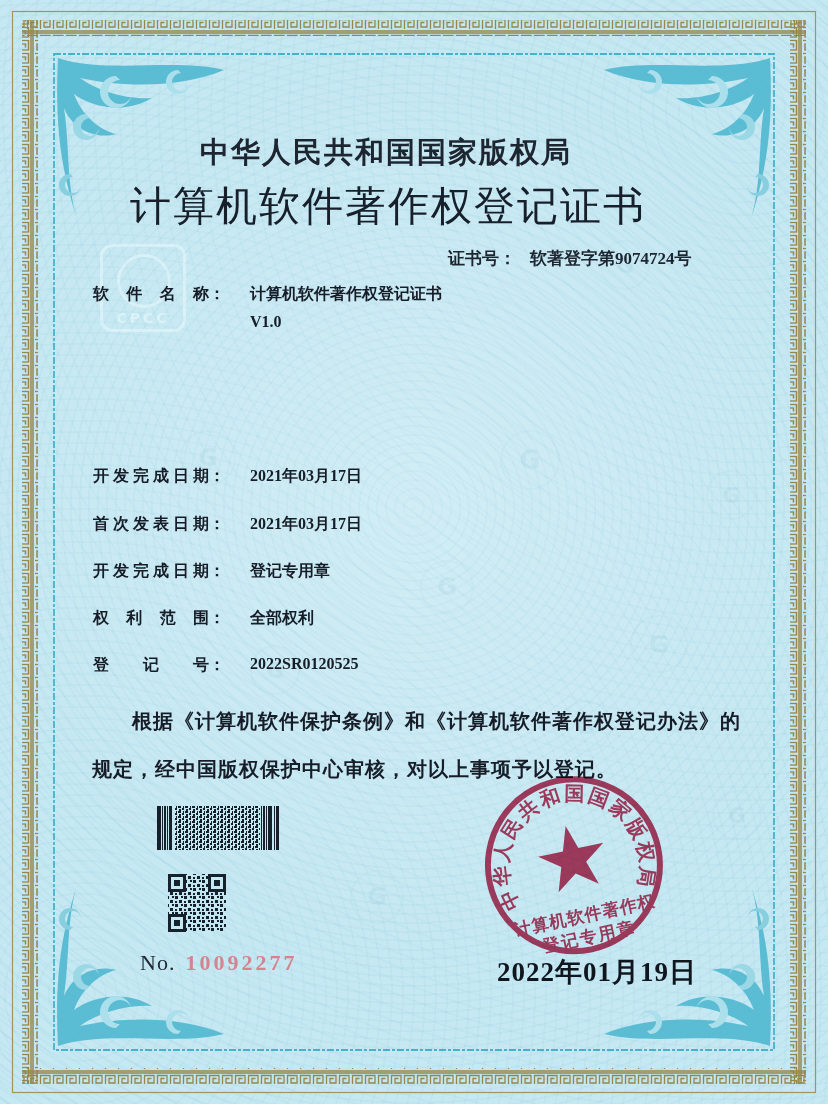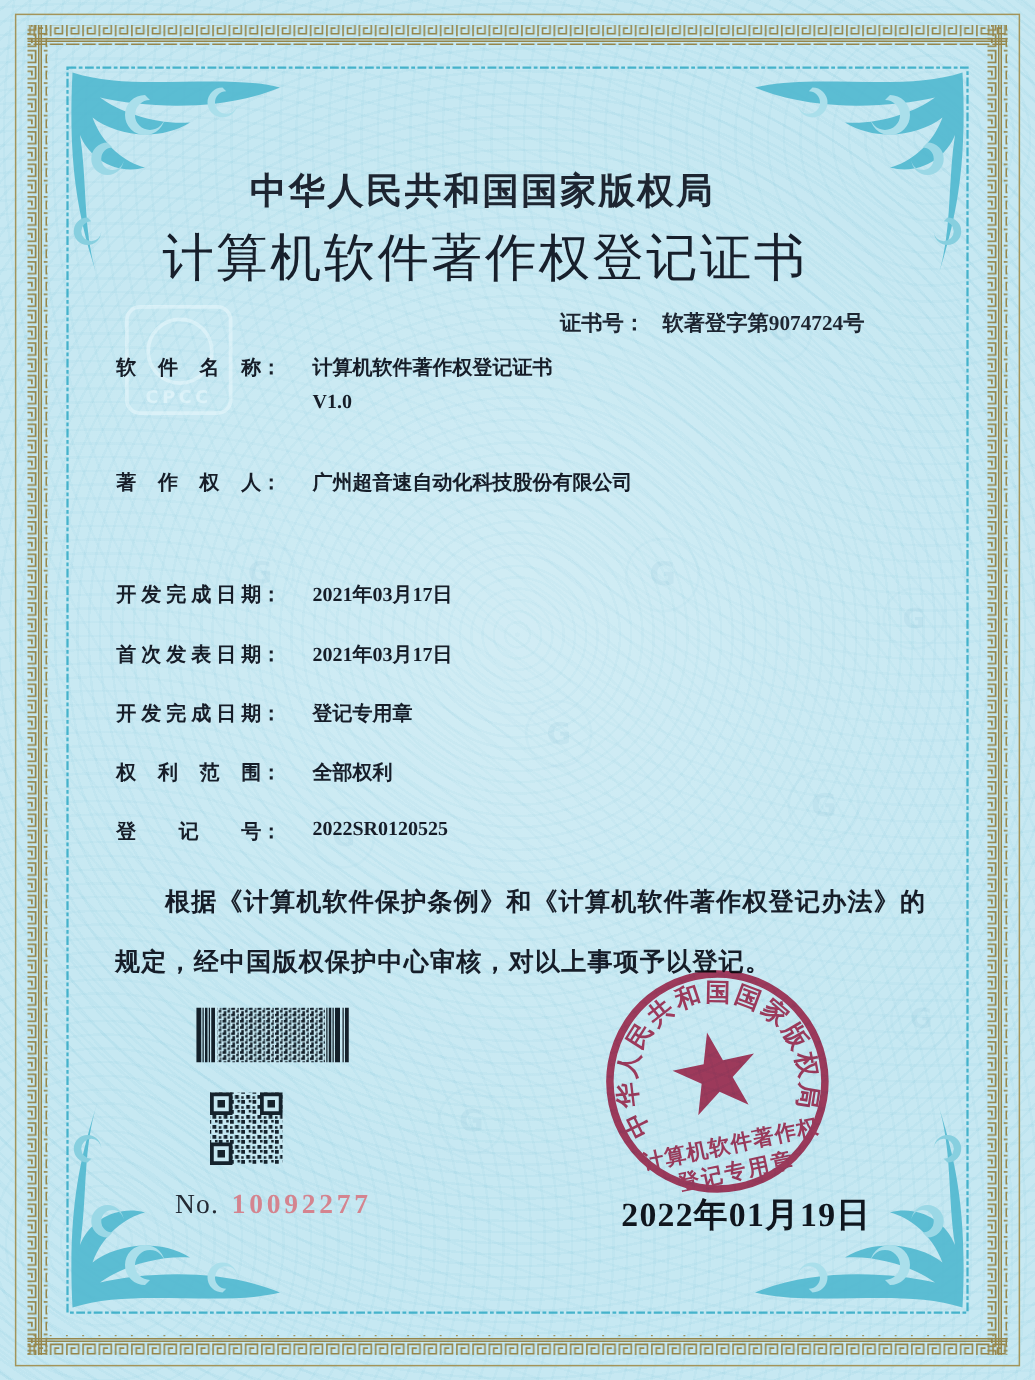--- a/index.html
+++ b/index.html
@@ -110,24 +110,20 @@
   <div class="abs title2">计算机软件著作权登记证书</div>
   <div class="abs certno">
     <span>证书号：</span><span class="gap"></span><span>软著登字第9074724号</span>
   </div>
 
   <div class="abs frow" style="top:284px">
     <span class="flabel"><span class="just">软件名称</span><span>：</span></span>
     <span class="fvalue">计算机软件著作权登记证书</span>
     <span class="fvalue2">V1.0</span>
   </div>
-  <div class="abs frow" style="top:376px">
-    <span class="flabel"><span class="just">著作权人</span><span>：</span></span>
-    <span class="fvalue">广州超音速自动化科技股份有限公司</span>
-  </div>
   <div class="abs frow" style="top:466px">
     <span class="flabel"><span class="just">开发完成日期</span><span>：</span></span>
     <span class="fvalue">2021年03月17日</span>
   </div>
   <div class="abs frow" style="top:514px">
     <span class="flabel"><span class="just">首次发表日期</span><span>：</span></span>
     <span class="fvalue">2021年03月17日</span>
   </div>
   <div class="abs frow" style="top:561px">
     <span class="flabel"><span class="just">开发完成日期</span><span>：</span></span>

